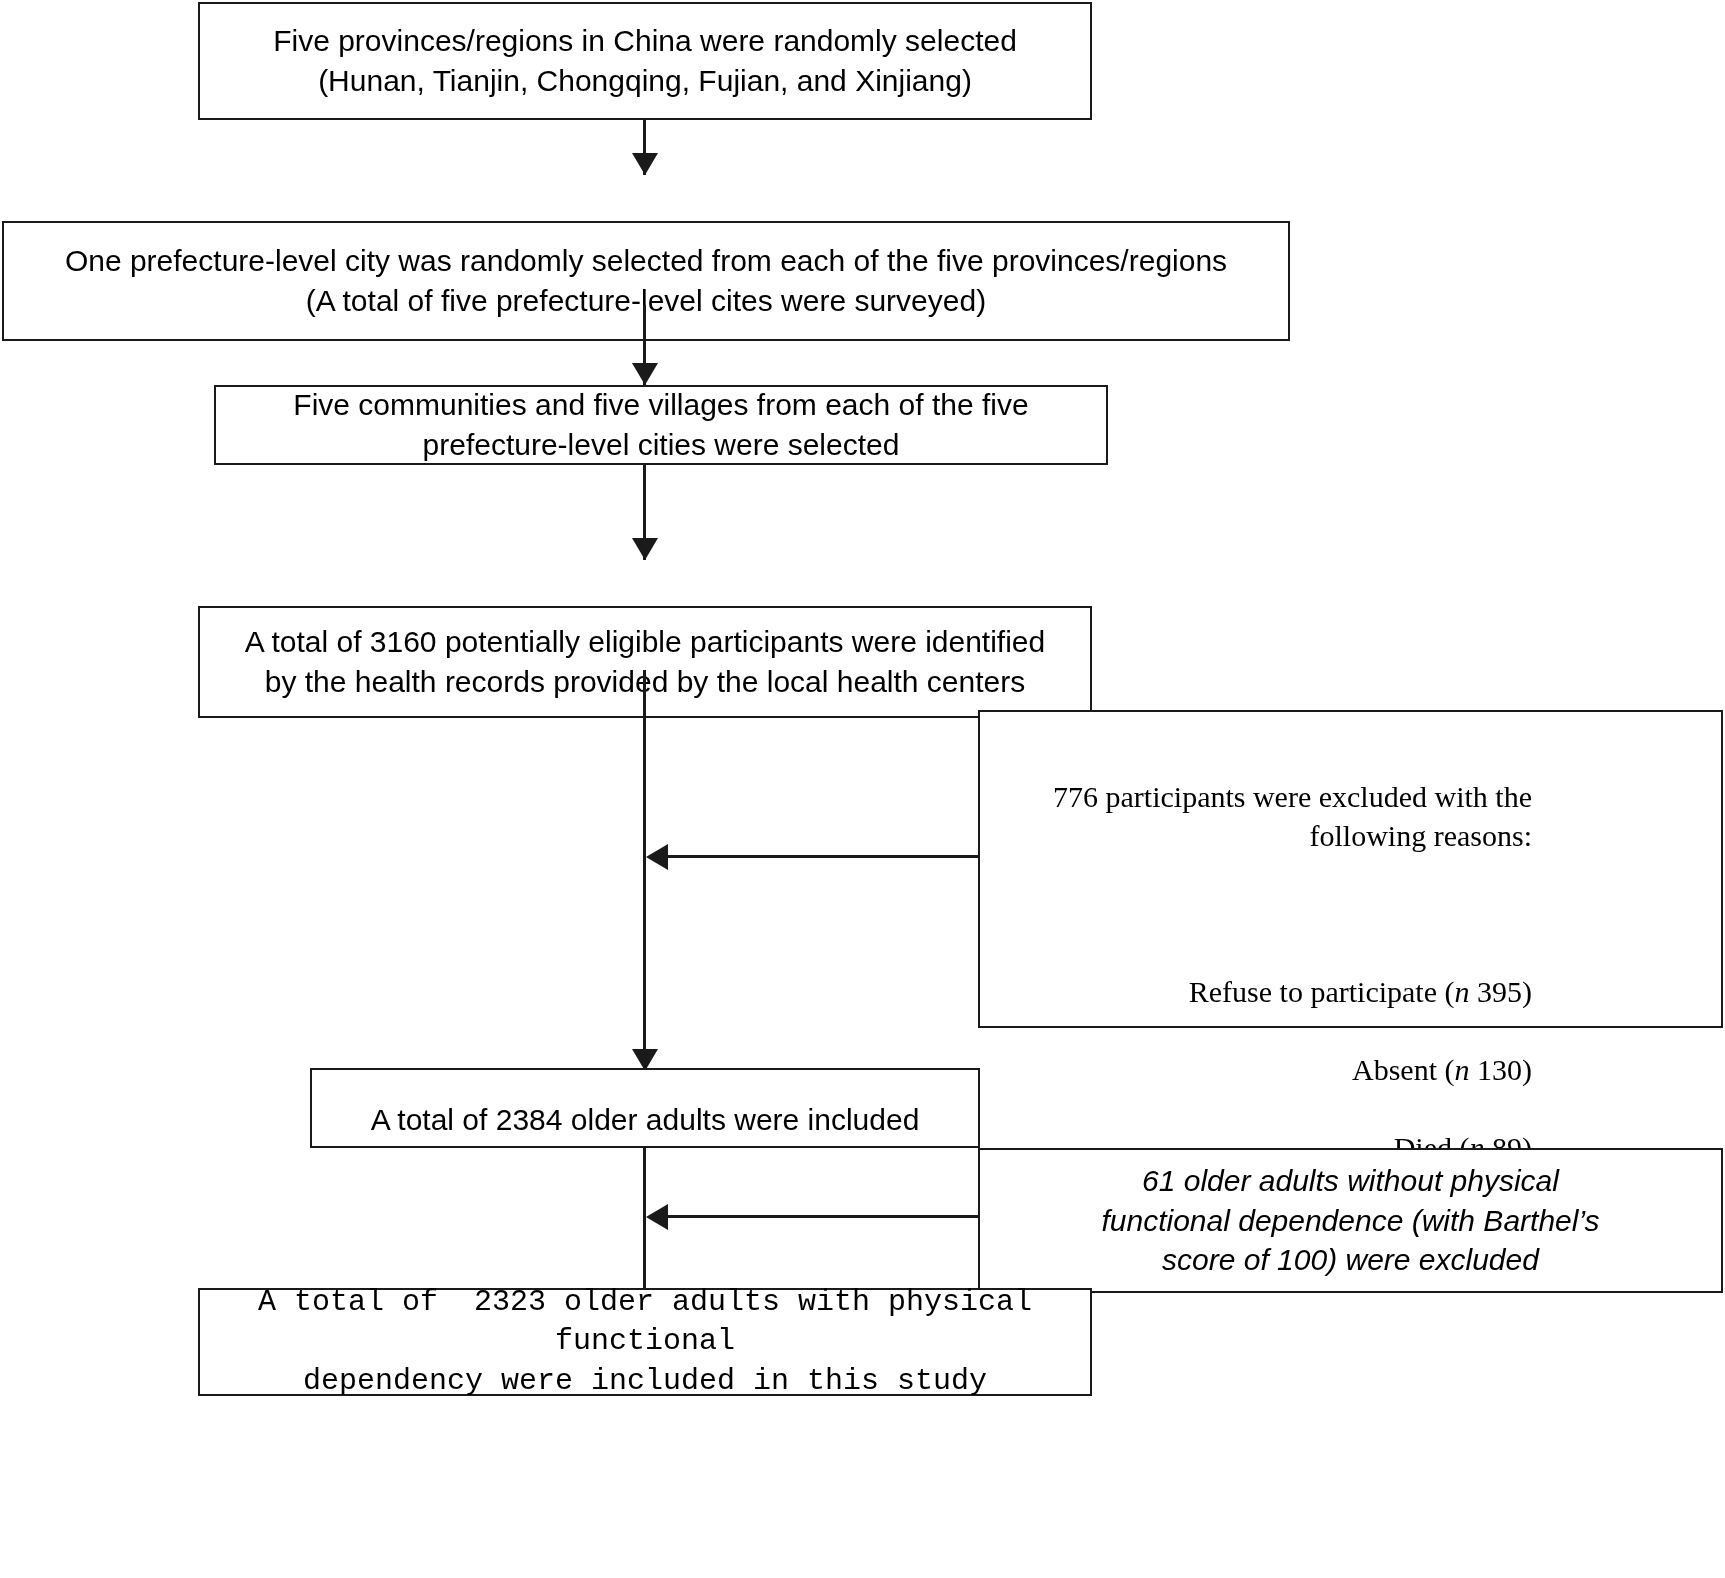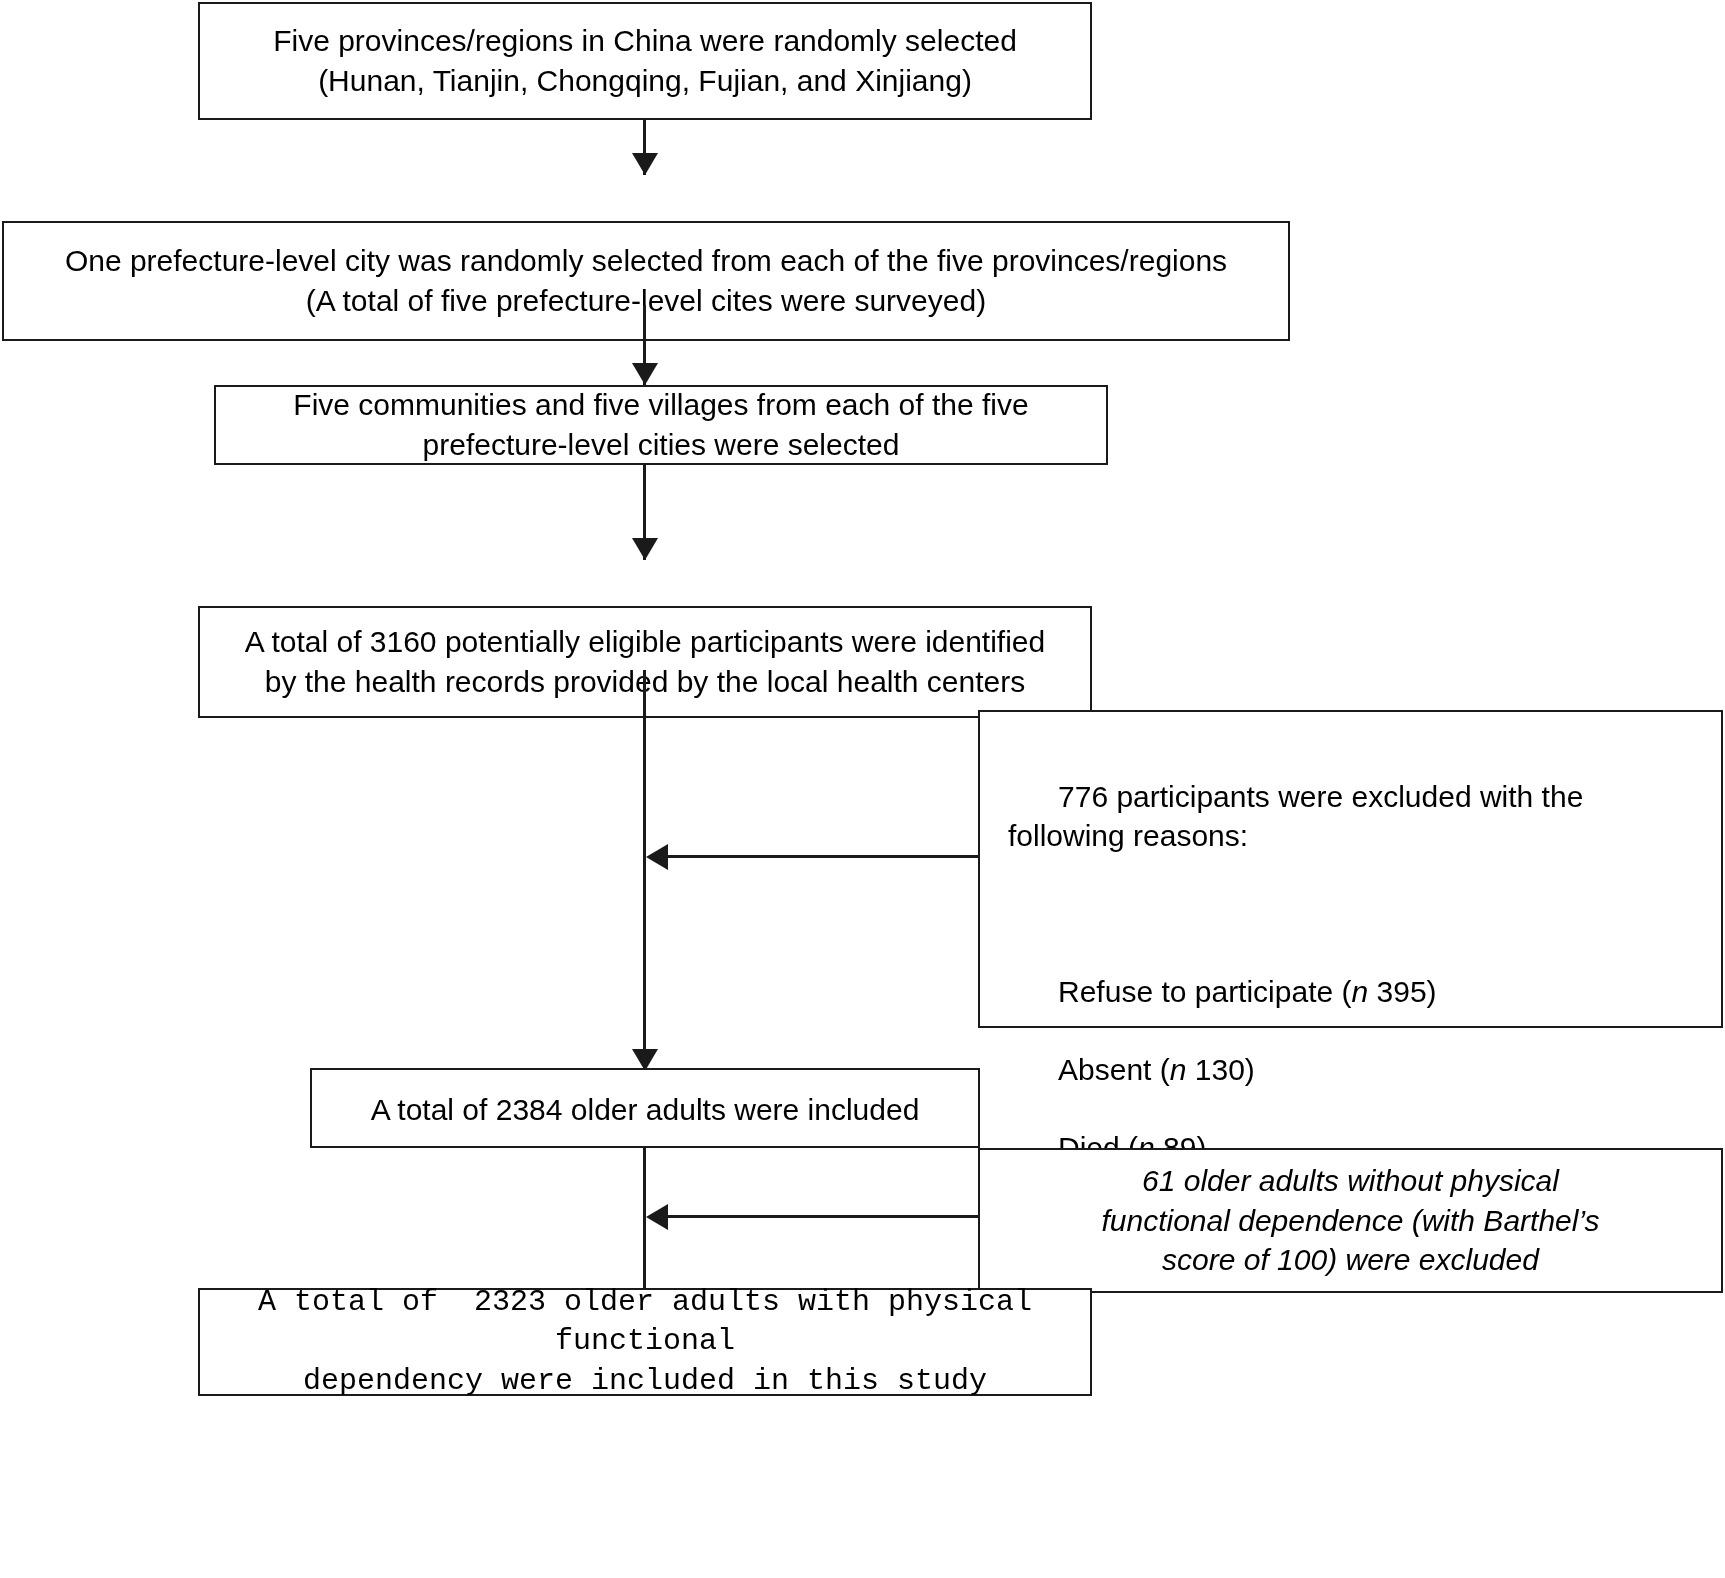--- a/index.html
+++ b/index.html
@@ -23,28 +23,29 @@
     box-sizing: border-box;
     border: 2px solid #1a1a1a;
     background: #ffffff;
     display: flex;
     align-items: center;
     justify-content: center;
     text-align: center;
     font-size: 30px;
     line-height: 1.32;
     color: #000000;
-    padding: 16px 14px;
+    padding: 6px 14px;
   }
   .box.left-align {
-    text-align: left;
+    text-align: right;
     justify-content: flex-start;
     align-items: flex-start;
     padding: 26px 18px 18px 28px;
     line-height: 1.30;
+    font-family: Liberation Serif, serif;
   }
   .box .txt {
     white-space: pre-wrap;
   }
   .box.left-align .txt {
     white-space: pre-wrap;
   }
   em.n {
     font-style: italic;
   }

